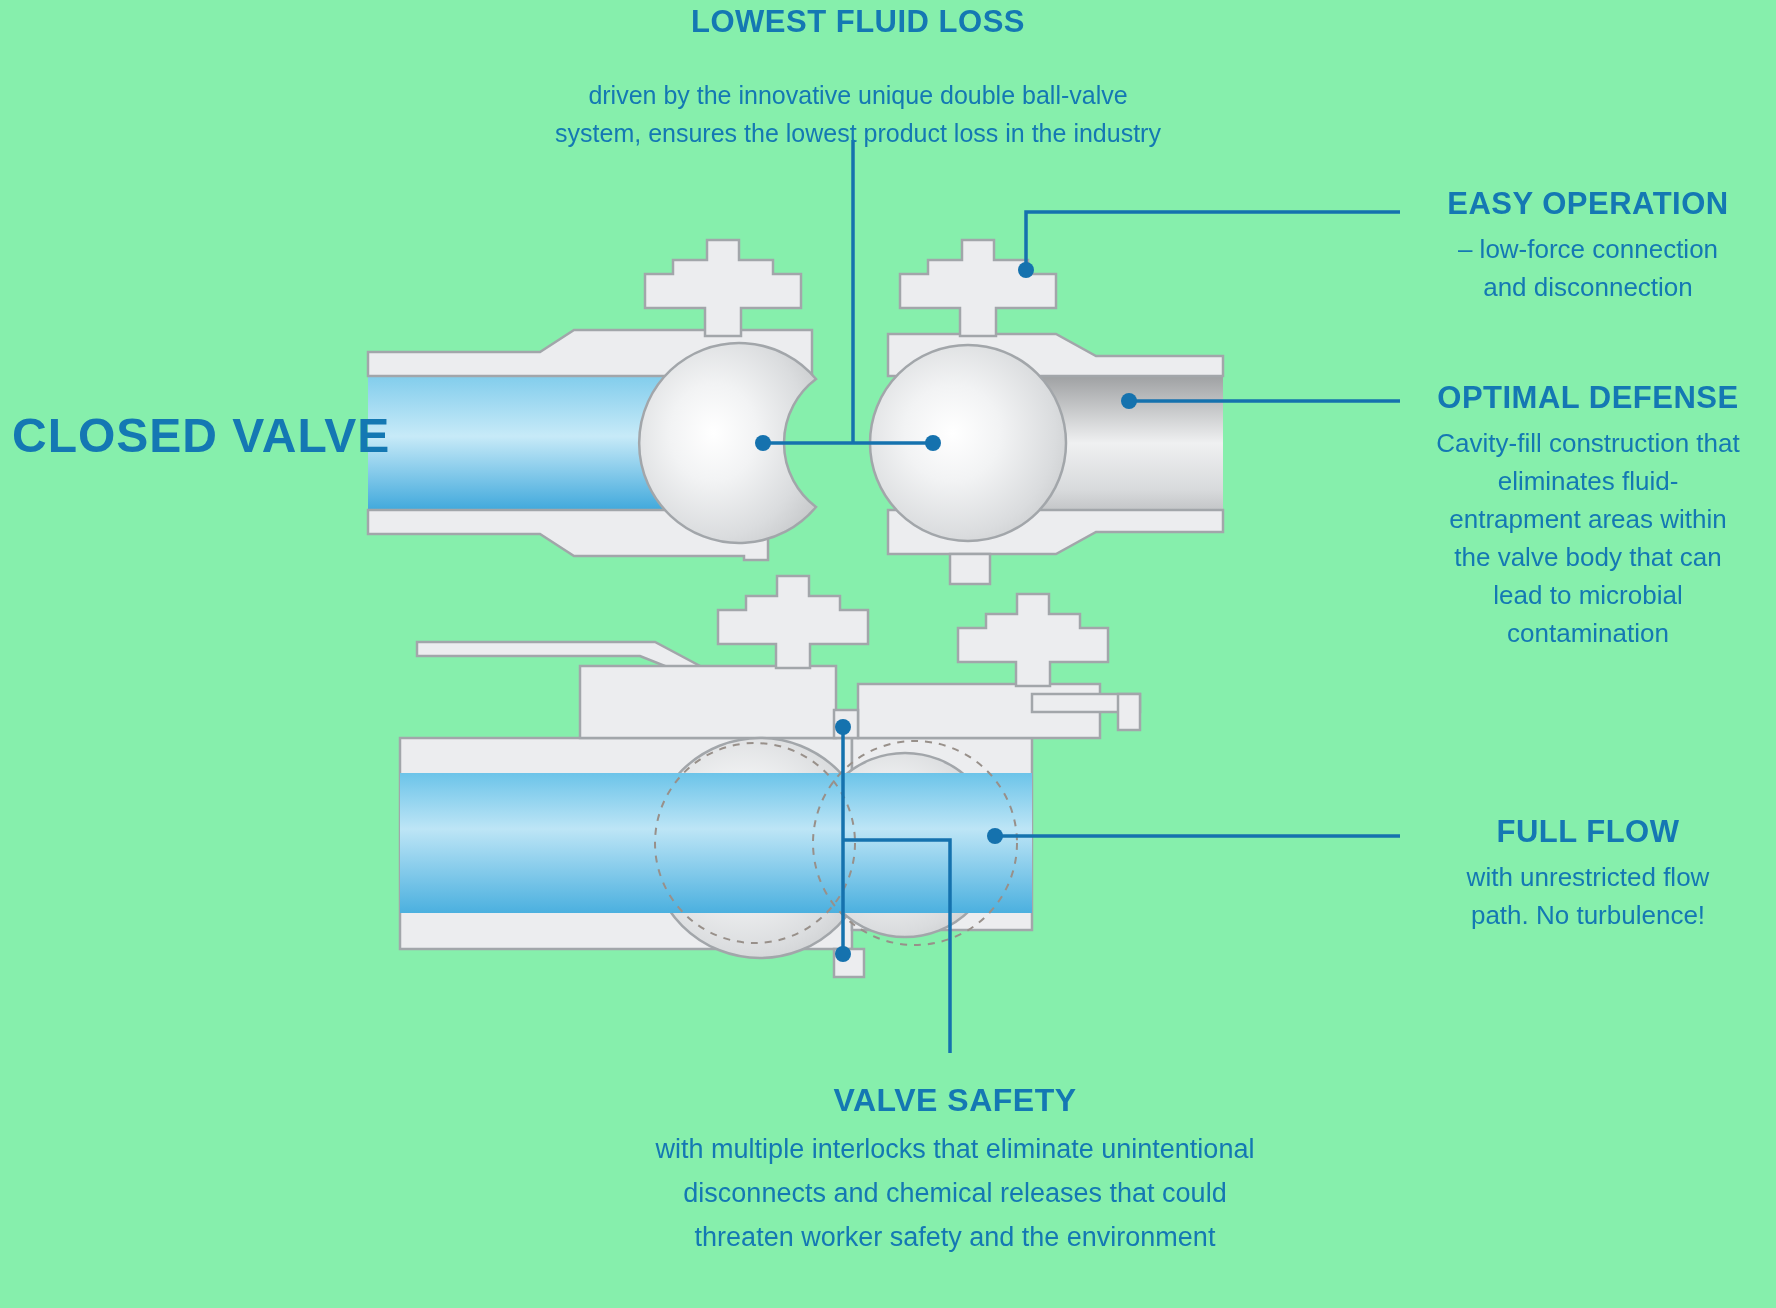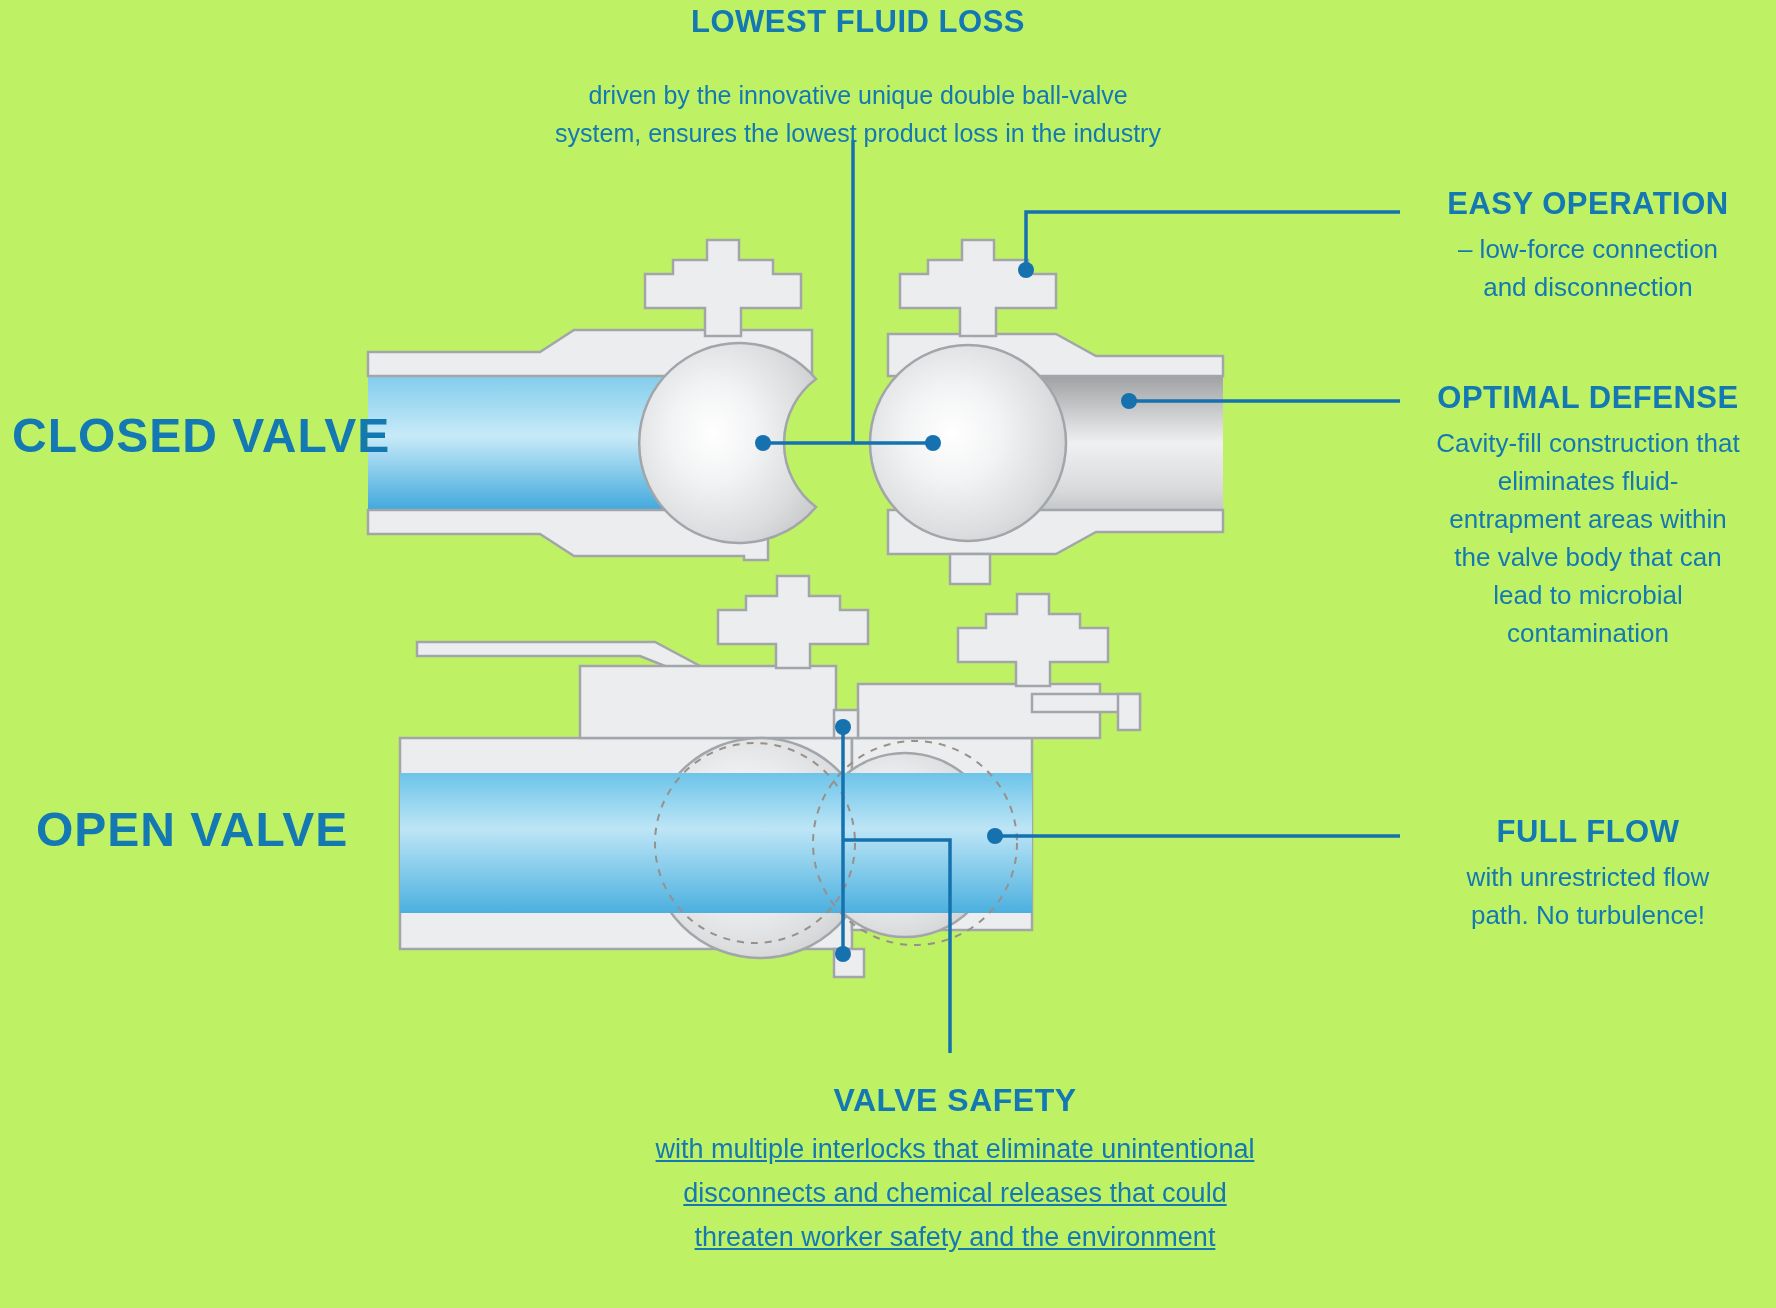--- a/index.html
+++ b/index.html
@@ -1,33 +1,33 @@
 <!DOCTYPE html>
 <html><head>
 <meta charset="utf-8">
 <style>
   html,body{margin:0;padding:0;background:#000;}
   #stage{
-    position:relative;width:1776px;height:1308px;background:#bef264;
+    position:relative;width:1776px;height:1308px;background:#86efac;
     font-family:"Liberation Sans","DejaVu Sans",sans-serif;overflow:hidden;
   }
   #diagram{position:absolute;left:0;top:0;width:1776px;height:1308px;}
   .txt{position:absolute;color:#1478B3;}
   .block{text-align:center;}
   .block .title{font-weight:bold;font-size:31px;letter-spacing:.5px;line-height:1.15;}
   .block .body{font-size:26px;line-height:38px;white-space:pre-line;margin-top:8px;}
   .valve-label{font-weight:bold;font-size:48px;letter-spacing:1px;color:#1478B3;}
   #top-block{left:408px;top:4px;width:900px;}
   #top-block .body{font-size:25px;margin-top:36px;}
   #easy-block{left:1398px;top:186px;width:380px;}
   #optimal-block{left:1398px;top:380px;width:380px;}
   #fullflow-block{left:1398px;top:814px;width:380px;}
   #added-block{left:555px;top:1082px;width:800px;}
   #added-block .title{font-size:32px;}
-  #added-block .body{font-size:27px;line-height:44px;text-decoration:underline;}
+  #added-block .body{font-size:27px;line-height:44px;}
   #closed-label{left:12px;top:408px;}
   #open-label{left:36px;top:802px;}
 </style>
 </head>
 <body>
 
 <div id="stage">
 
   <svg id="diagram" viewBox="0 0 1776 1308" xmlns="http://www.w3.org/2000/svg">
     <defs>
@@ -134,21 +134,20 @@
   </svg>
 
   <div id="top-block" class="txt block">
     <div class="title">LOWEST FLUID LOSS</div>
     <div class="body">driven by the innovative unique double ball-valve
 system, ensures the lowest product loss in the industry</div>
   </div>
 
   <div id="closed-label" class="txt valve-label">CLOSED VALVE</div>
 
-  <div id="open-label" class="txt valve-label">OPEN VALVE</div>
 
   <div id="easy-block" class="txt block">
     <div class="title">EASY OPERATION</div>
     <div class="body">– low-force connection
 and disconnection</div>
   </div>
 
   <div id="optimal-block" class="txt block">
     <div class="title">OPTIMAL DEFENSE</div>
     <div class="body">Cavity-fill construction that

